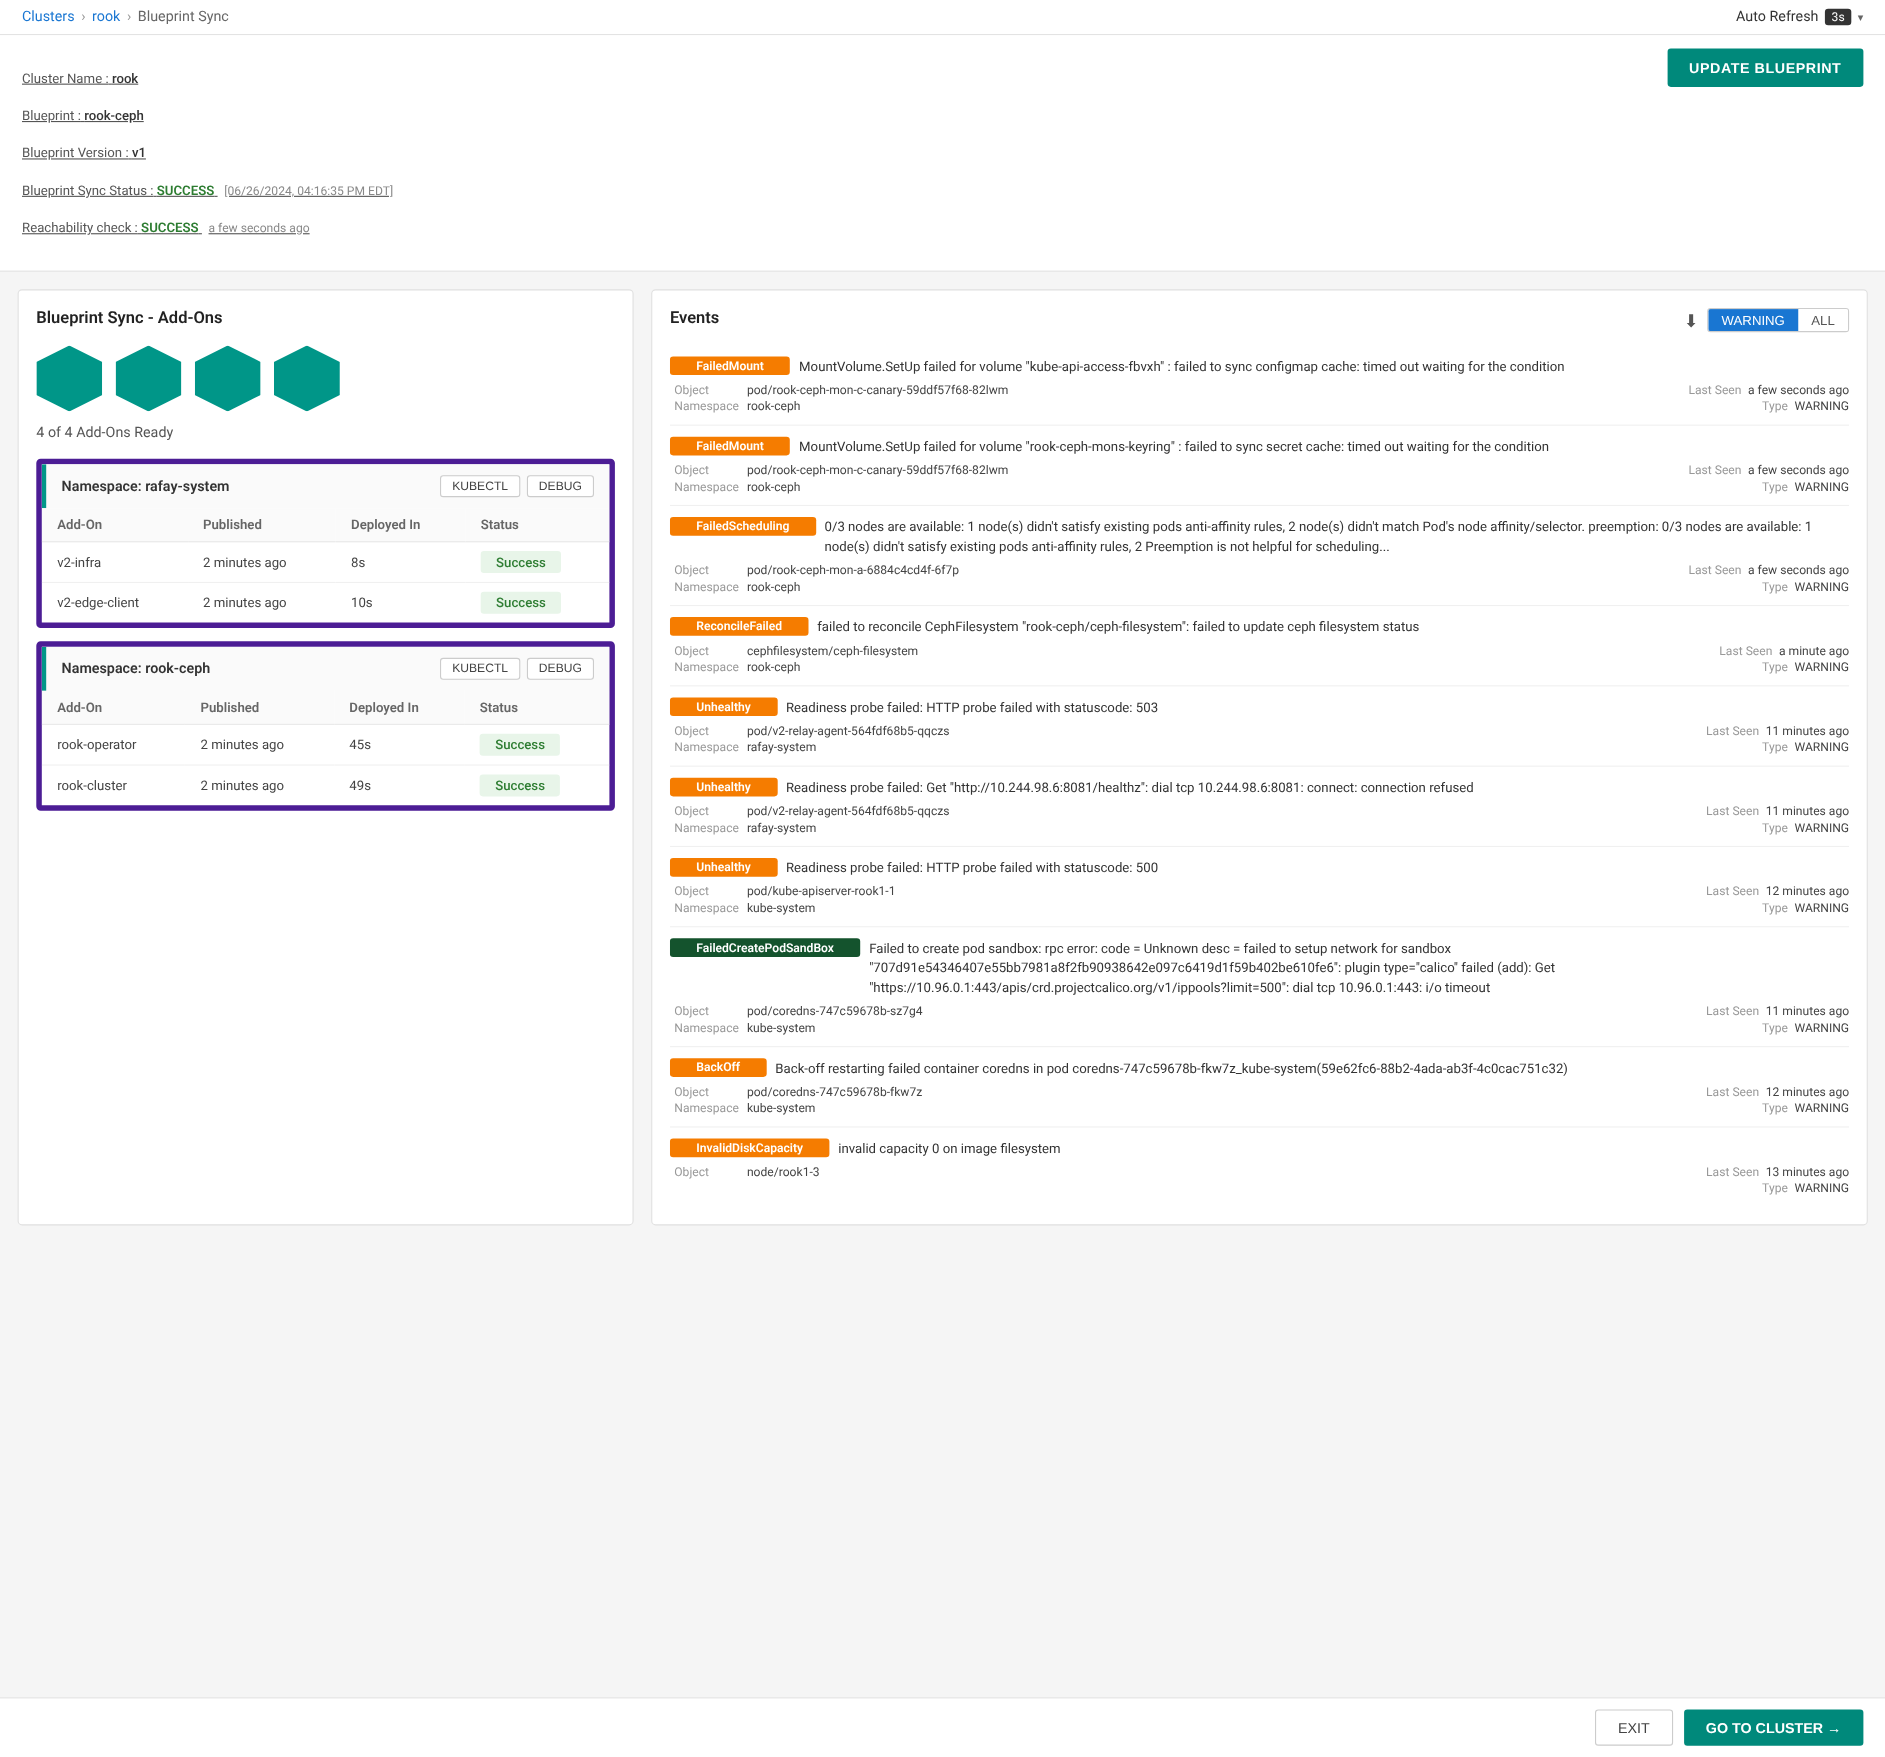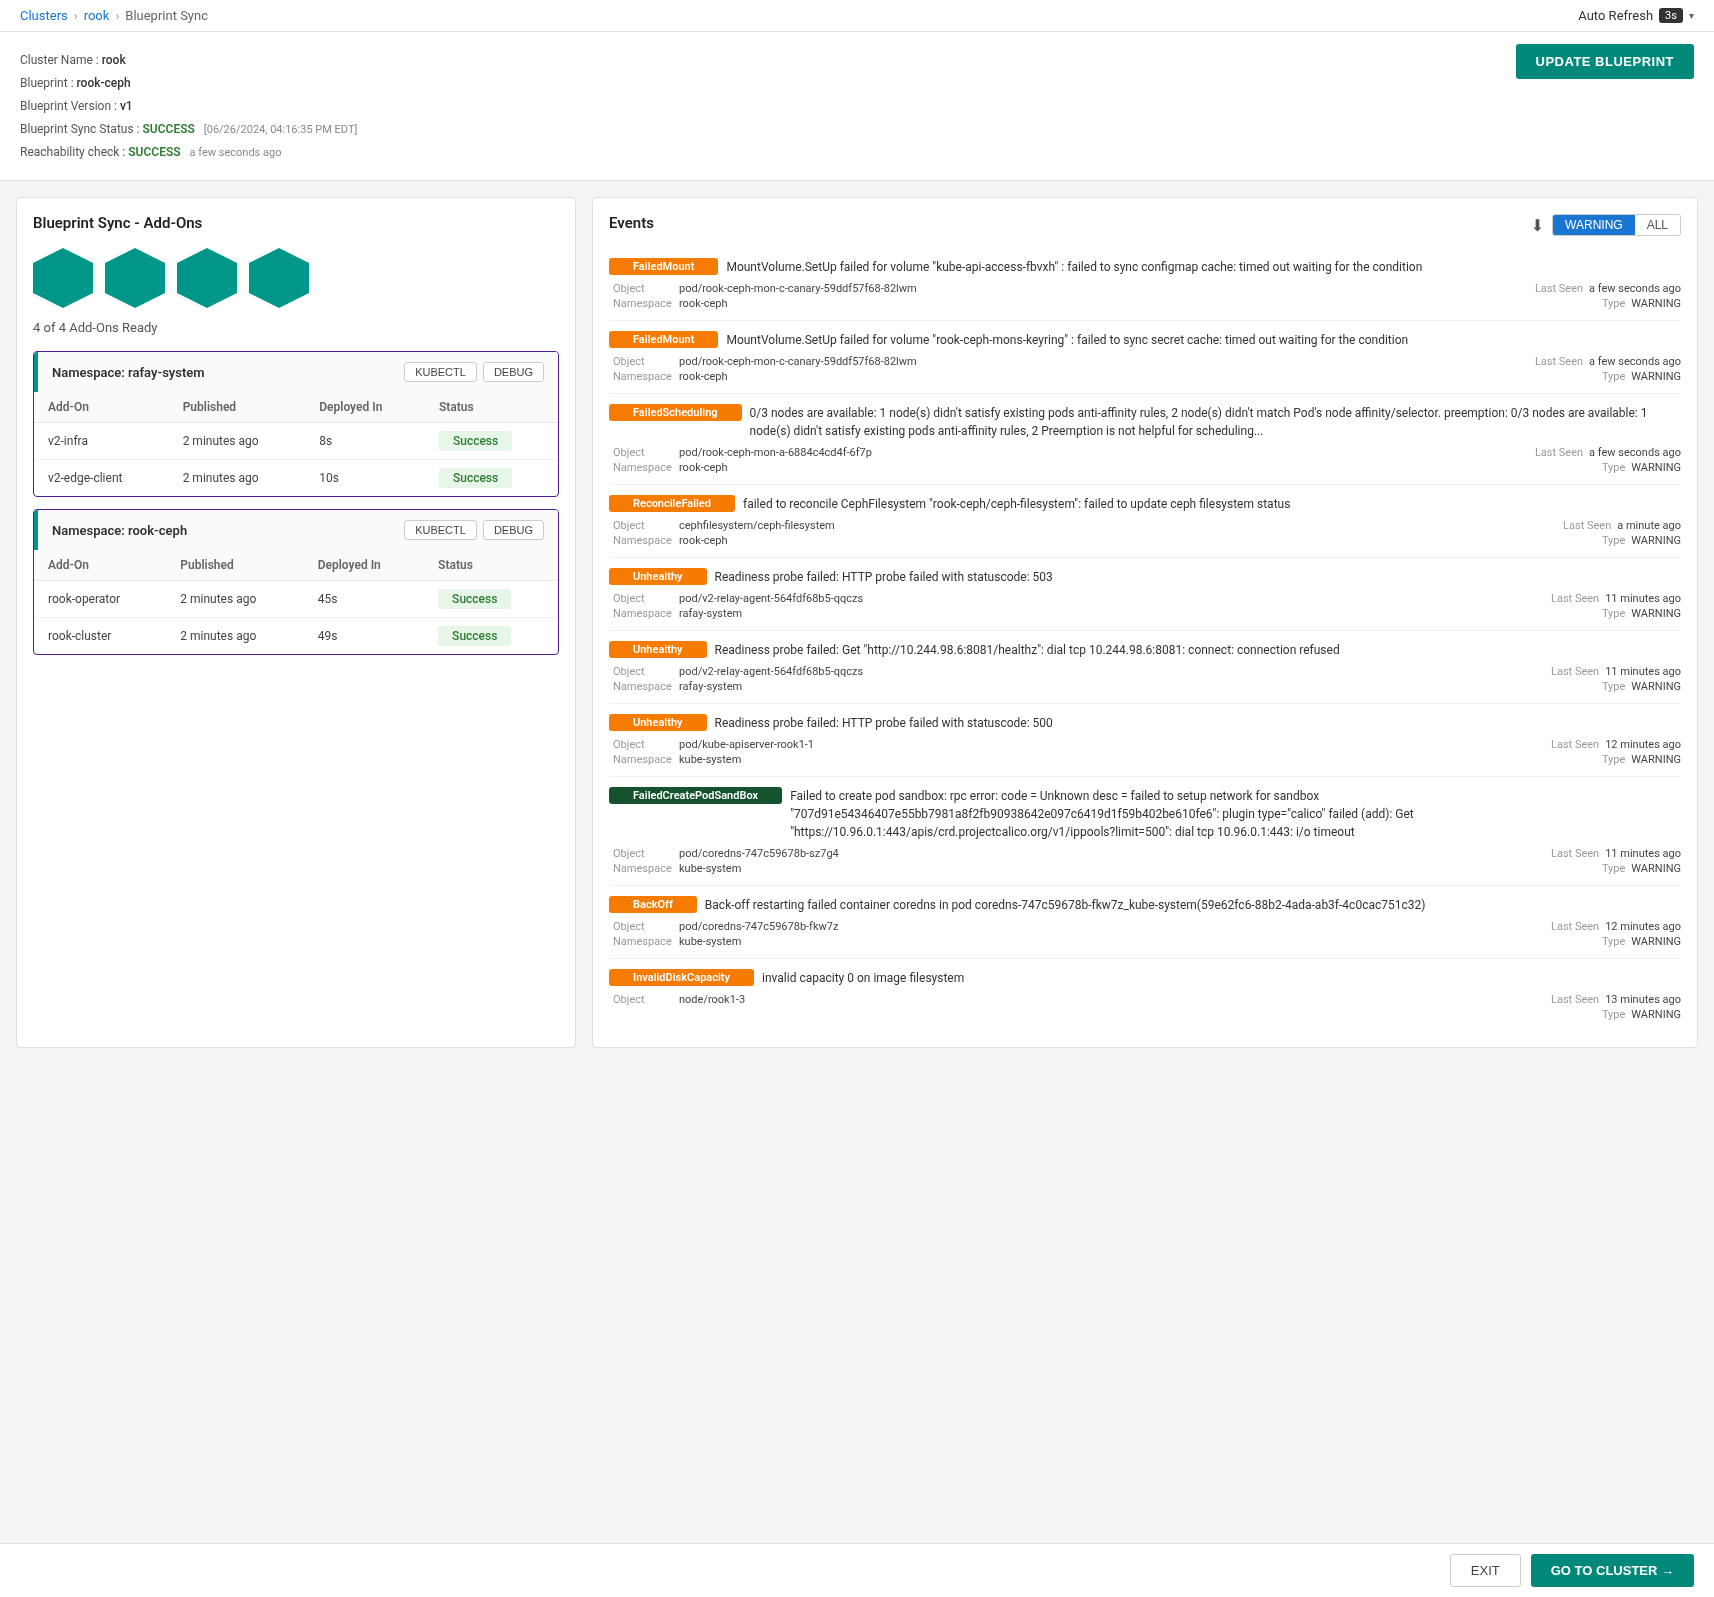--- a/index.html
+++ b/index.html
@@ -7,41 +7,41 @@
 
     .top-bar { background: #fff; border-bottom: 1px solid #e0e0e0; padding: 8px 20px; display: flex; align-items: center; justify-content: space-between; }
     .breadcrumb { display: flex; align-items: center; gap: 6px; font-size: 13px; color: #666; }
     .breadcrumb a { color: #1976d2; text-decoration: none; }
     .breadcrumb-sep { color: #999; }
     .auto-refresh { display: flex; align-items: center; gap: 6px; font-size: 13px; color: #333; text-align: center; }
     .auto-refresh-badge { background: #333; color: #fff; border-radius: 3px; padding: 1px 6px; font-size: 11px; }
     .chevron { font-size: 10px; color: #666; }
 
     .meta-section { background: #fff; padding: 12px 20px; border-bottom: 1px solid #e0e0e0; }
-    .meta-row { margin: 9px 0; font-size: 12px; color: #555; }
+    .meta-row { margin: 20px 0; font-size: 12px; color: #555; text-decoration: underline; }
     .meta-row span.label { color: #555; }
     .meta-row span.value { color: #333; font-weight: 500; }
     .meta-row span.success { color: #2e7d32; font-weight: 600; }
     .meta-row span.timestamp { color: #888; margin-left: 6px; font-size: 11px; }
 
     .update-btn { background: #00897b; color: #fff; border: none; padding: 10px 20px; font-size: 13px; font-weight: 600; cursor: pointer; border-radius: 3px; letter-spacing: 0.5px; white-space: nowrap; }
     .meta-and-btn { display: flex; align-items: flex-start; justify-content: space-between; }
 
     .main-content { display: flex; gap: 0; padding: 16px; gap: 16px; }
 
     
     .left-panel { flex: 0 0 560px; background: #fff; border: 1px solid #e0e0e0; border-radius: 4px; padding: 16px; }
     .panel-title { font-size: 15px; font-weight: 600; margin-bottom: 16px; color: #222; }
 
     .addon-icons { display: flex; gap: 12px; margin-bottom: 12px; }
     .hex-icon { width: 60px; height: 60px; background: #009688; clip-path: polygon(50% 0%, 100% 25%, 100% 75%, 50% 100%, 0% 75%, 0% 25%); }
 
     .addons-ready { font-size: 13px; color: #555; margin-bottom: 16px; }
 
-    .namespace-section { border: 1px solid #4c1d95; border-radius: 4px; margin-bottom: 12px; overflow: hidden; }
+    .namespace-section { border: 5px solid #4c1d95; border-radius: 4px; margin-bottom: 12px; overflow: hidden; }
     .namespace-header { display: flex; align-items: center; justify-content: space-between; padding: 10px 14px; border-left: 4px solid #009688; background: #fafafa; }
     .namespace-title { font-size: 13px; font-weight: 600; color: #333; }
     .ns-actions { display: flex; gap: 6px; }
     .ns-btn { background: #fff; border: 1px solid #ccc; padding: 3px 10px; font-size: 11px; cursor: pointer; border-radius: 3px; color: #444; }
 
     .addon-table { width: 100%; border-collapse: collapse; }
     .addon-table th { text-align: left; padding: 8px 14px; font-size: 12px; font-weight: 600; color: #666; border-bottom: 1px solid #e8e8e8; background: #fafafa; }
     .addon-table td { padding: 8px 14px; font-size: 12px; color: #444; border-bottom: 1px solid #f0f0f0; }
     .addon-table tr:last-child td { border-bottom: none; }
     .status-success { background: #e8f5e9; color: #2e7d32; padding: 3px 14px; border-radius: 3px; font-size: 12px; font-weight: 500; display: inline-block; }

